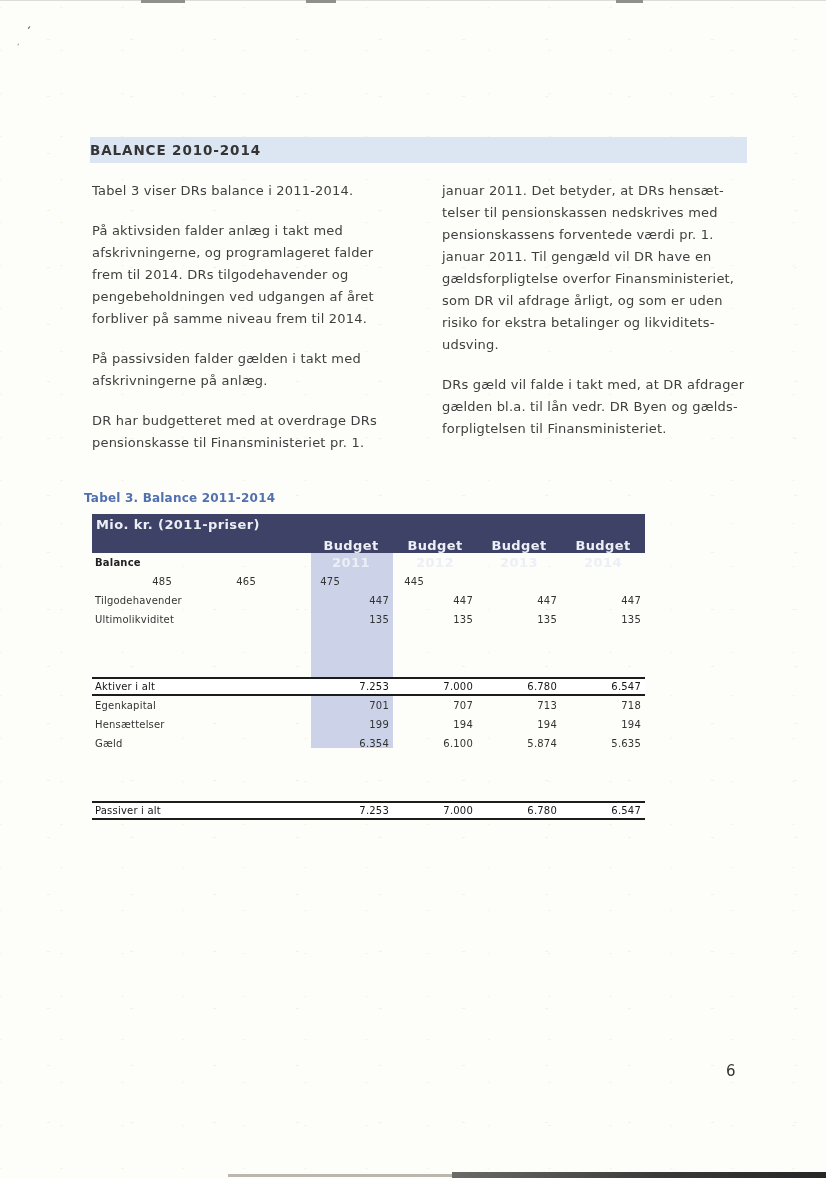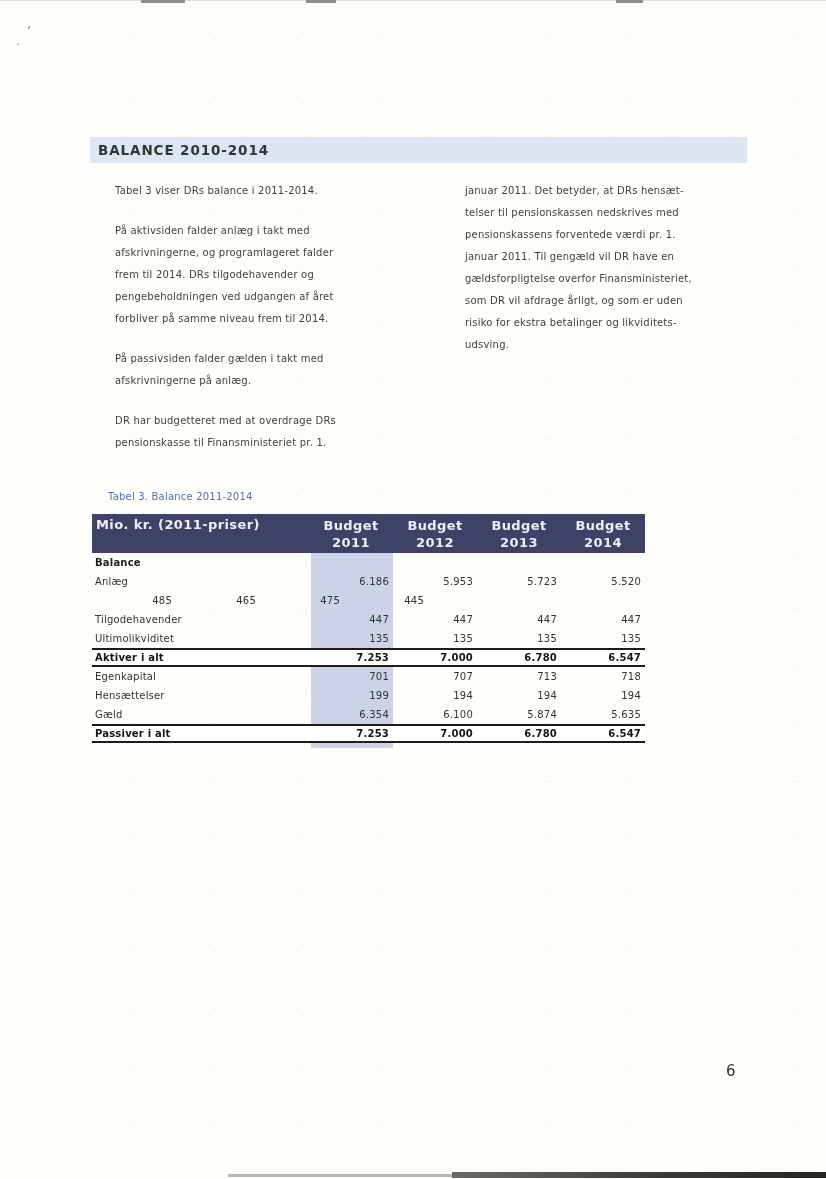--- a/index.html
+++ b/index.html
@@ -25,54 +25,54 @@
   .corner-mark{position:absolute;color:#4a4a4a;font-size:11px;font-style:italic;transform:rotate(12deg);}
   .edge-bottom-light{position:absolute;left:228px;top:1174px;width:232px;height:3px;background:#bab7af;}
   .edge-bottom-dark{position:absolute;left:452px;top:1172px;width:374px;height:6px;
     background:linear-gradient(to right,#6a6a68,#3a3a3a 55%,#262626);}
   
   .title-bar{
     position:absolute;left:90px;top:137px;width:657px;height:26px;
     background:#dce6f2;display:flex;align-items:center;
   }
   .title-bar span{
-    padding-left:8px;font-size:13.5px;font-weight:bold;color:#343434;letter-spacing:0.9px;
-  }
-  
-  .col{position:absolute;top:180px;font-size:10px;line-height:22px;color:#3f3f3f;margin-left:23px;}
+    padding-left:0;font-size:13.5px;font-weight:bold;color:#343434;letter-spacing:0.9px;
+  }
+  
+  .col{position:absolute;top:180px;font-size:13px;line-height:22px;color:#3f3f3f;}
   .col-left{left:92px;width:340px;}
   .col-right{left:442px;width:348px;}
   .col p{margin:0 0 18px 0;white-space:pre;letter-spacing:0.2px;}
   
   .tbl-caption{
-    position:absolute;left:108px;top:491px;
-    font-size:10px;font-weight:normal;color:#5070ae;letter-spacing:0.2px;
+    position:absolute;left:84px;top:491px;
+    font-size:12px;font-weight:bold;color:#5070ae;letter-spacing:0.2px;
   }
   .tbl{position:absolute;left:92px;top:514px;width:553px;}
   .tbl-head{
     position:relative;z-index:2;height:39px;background:#3e4266;color:#edeff6;
     display:flex;font-size:13px;font-weight:bold;letter-spacing:0.4px;
   }
   .tbl-head .h-label{width:217px;padding:3px 0 0 4px;box-sizing:border-box;}
-  .tbl-head .h-col{width:84px;text-align:center;padding-top:3px;box-sizing:border-box;line-height:17px;}
+  .tbl-head .h-col{width:84px;text-align:center;padding-top:3px;box-sizing:border-box;line-height:17px;margin-top:20px;}
   .band{
     position:absolute;left:219px;top:39px;width:82px;height:195px;
     background:#ccd3e8;z-index:0;
   }
   .tbl-body{position:relative;z-index:1;}
   .t-row{
     position:relative;display:flex;height:19px;line-height:19px;
     font-size:10px;color:#333;box-sizing:border-box;letter-spacing:0.2px;
   }
   .t-row .label{width:217px;padding-left:3px;box-sizing:border-box;white-space:nowrap;}
   .t-row .val{width:84px;text-align:right;padding-right:4px;box-sizing:border-box;}
   .t-row.section{font-weight:bold;color:#222;}
   .t-row.total{
-    font-weight:bold;color:#151515;background:#fff;
-    border-top:2px solid #1c1c1c;border-bottom:2px solid #1c1c1c;line-height:15px;
+    font-weight:normal;color:#151515;background:#fff;
+    border-top:2px solid #1c1c1c;border-bottom:2px solid #1c1c1c;line-height:15px;margin-top:48px;
   }
   .page-number{position:absolute;left:726px;top:1062px;font-size:15px;color:#333;}
 </style>
 </head>
 <body>
 
 <div class="page">
 
   <div class="edge-line-top"></div>
   <div class="edge-dash" style="left:141px;width:44px;"></div>
@@ -101,20 +101,23 @@
     </div>
   <div class="col col-right" id="col-right">
       <p>januar 2011. Det betyder, at DRs hensæt-
 telser til pensionskassen nedskrives med
 pensionskassens forventede værdi pr. 1.
 januar 2011. Til gengæld vil DR have en
 gældsforpligtelse overfor Finansministeriet,
 som DR vil afdrage årligt, og som er uden
 risiko for ekstra betalinger og likviditets-
 udsving.</p>
+      <p>DRs gæld vil falde i takt med, at DR afdrager
+gælden bl.a. til lån vedr. DR Byen og gælds-
+forpligtelsen til Finansministeriet.</p>
     </div>
 
   <div class="tbl-caption">Tabel 3. Balance 2011-2014</div>
   <div class="tbl">
     <div class="tbl-head">
       <div class="h-label">Mio. kr. (2011-priser)</div>
 
     <div class="h-col" style="white-space: pre-line;">Budget
 2011</div>
         <div class="h-col" style="white-space: pre-line;">Budget
@@ -127,27 +130,20 @@
     <div class="band"></div>
     <div class="tbl-body" id="tbl-body">
         <div class="t-row section">
           <span class="label">Balance</span>
           <span class="val"></span>
           <span class="val"></span>
           <span class="val"></span>
           <span class="val"></span>
         </div>
         <div class="t-row">
-          <span class="label">Anlæg</span>
-          <span class="val">6.186</span>
-          <span class="val">5.953</span>
-          <span class="val">5.723</span>
-          <span class="val">5.520</span>
-        </div>
-        <div class="t-row">
           <span class="val">485</span>
           <span class="val">465</span>
           <span class="val">475</span>
           <span class="val">445</span>
         </div>
         <div class="t-row">
           <span class="label">Tilgodehavender</span>
           <span class="val">447</span>
           <span class="val">447</span>
           <span class="val">447</span>

